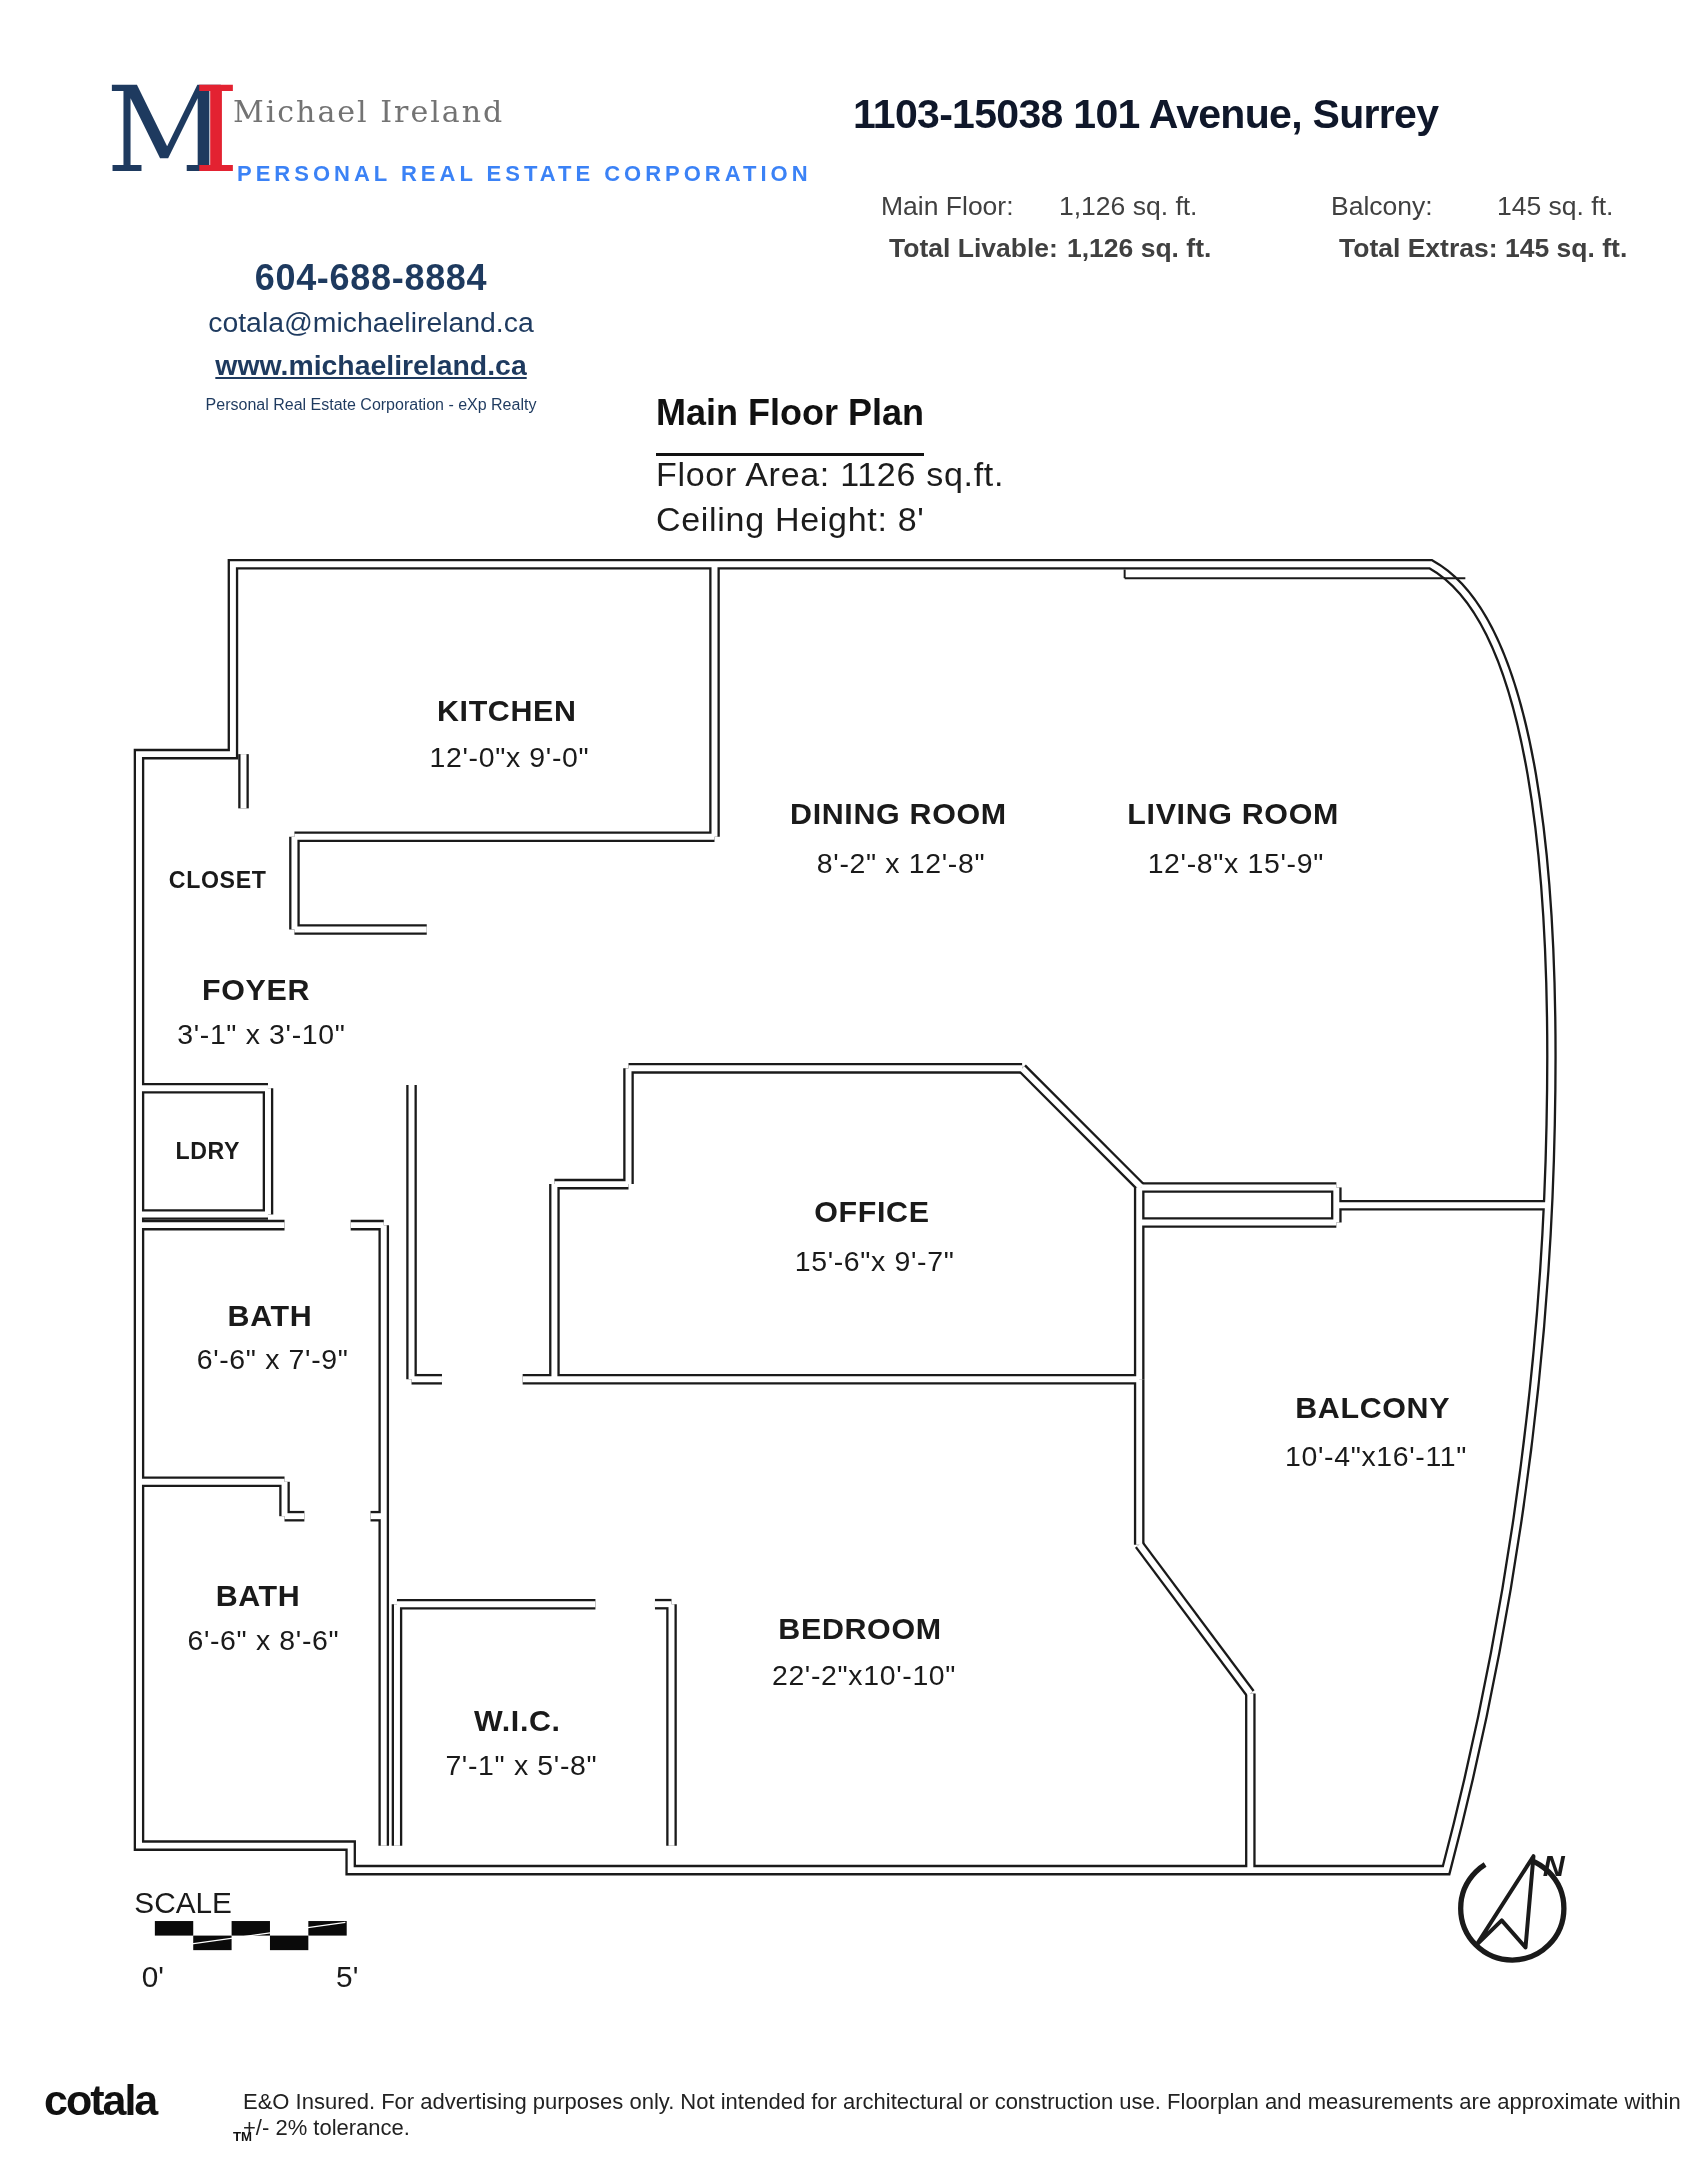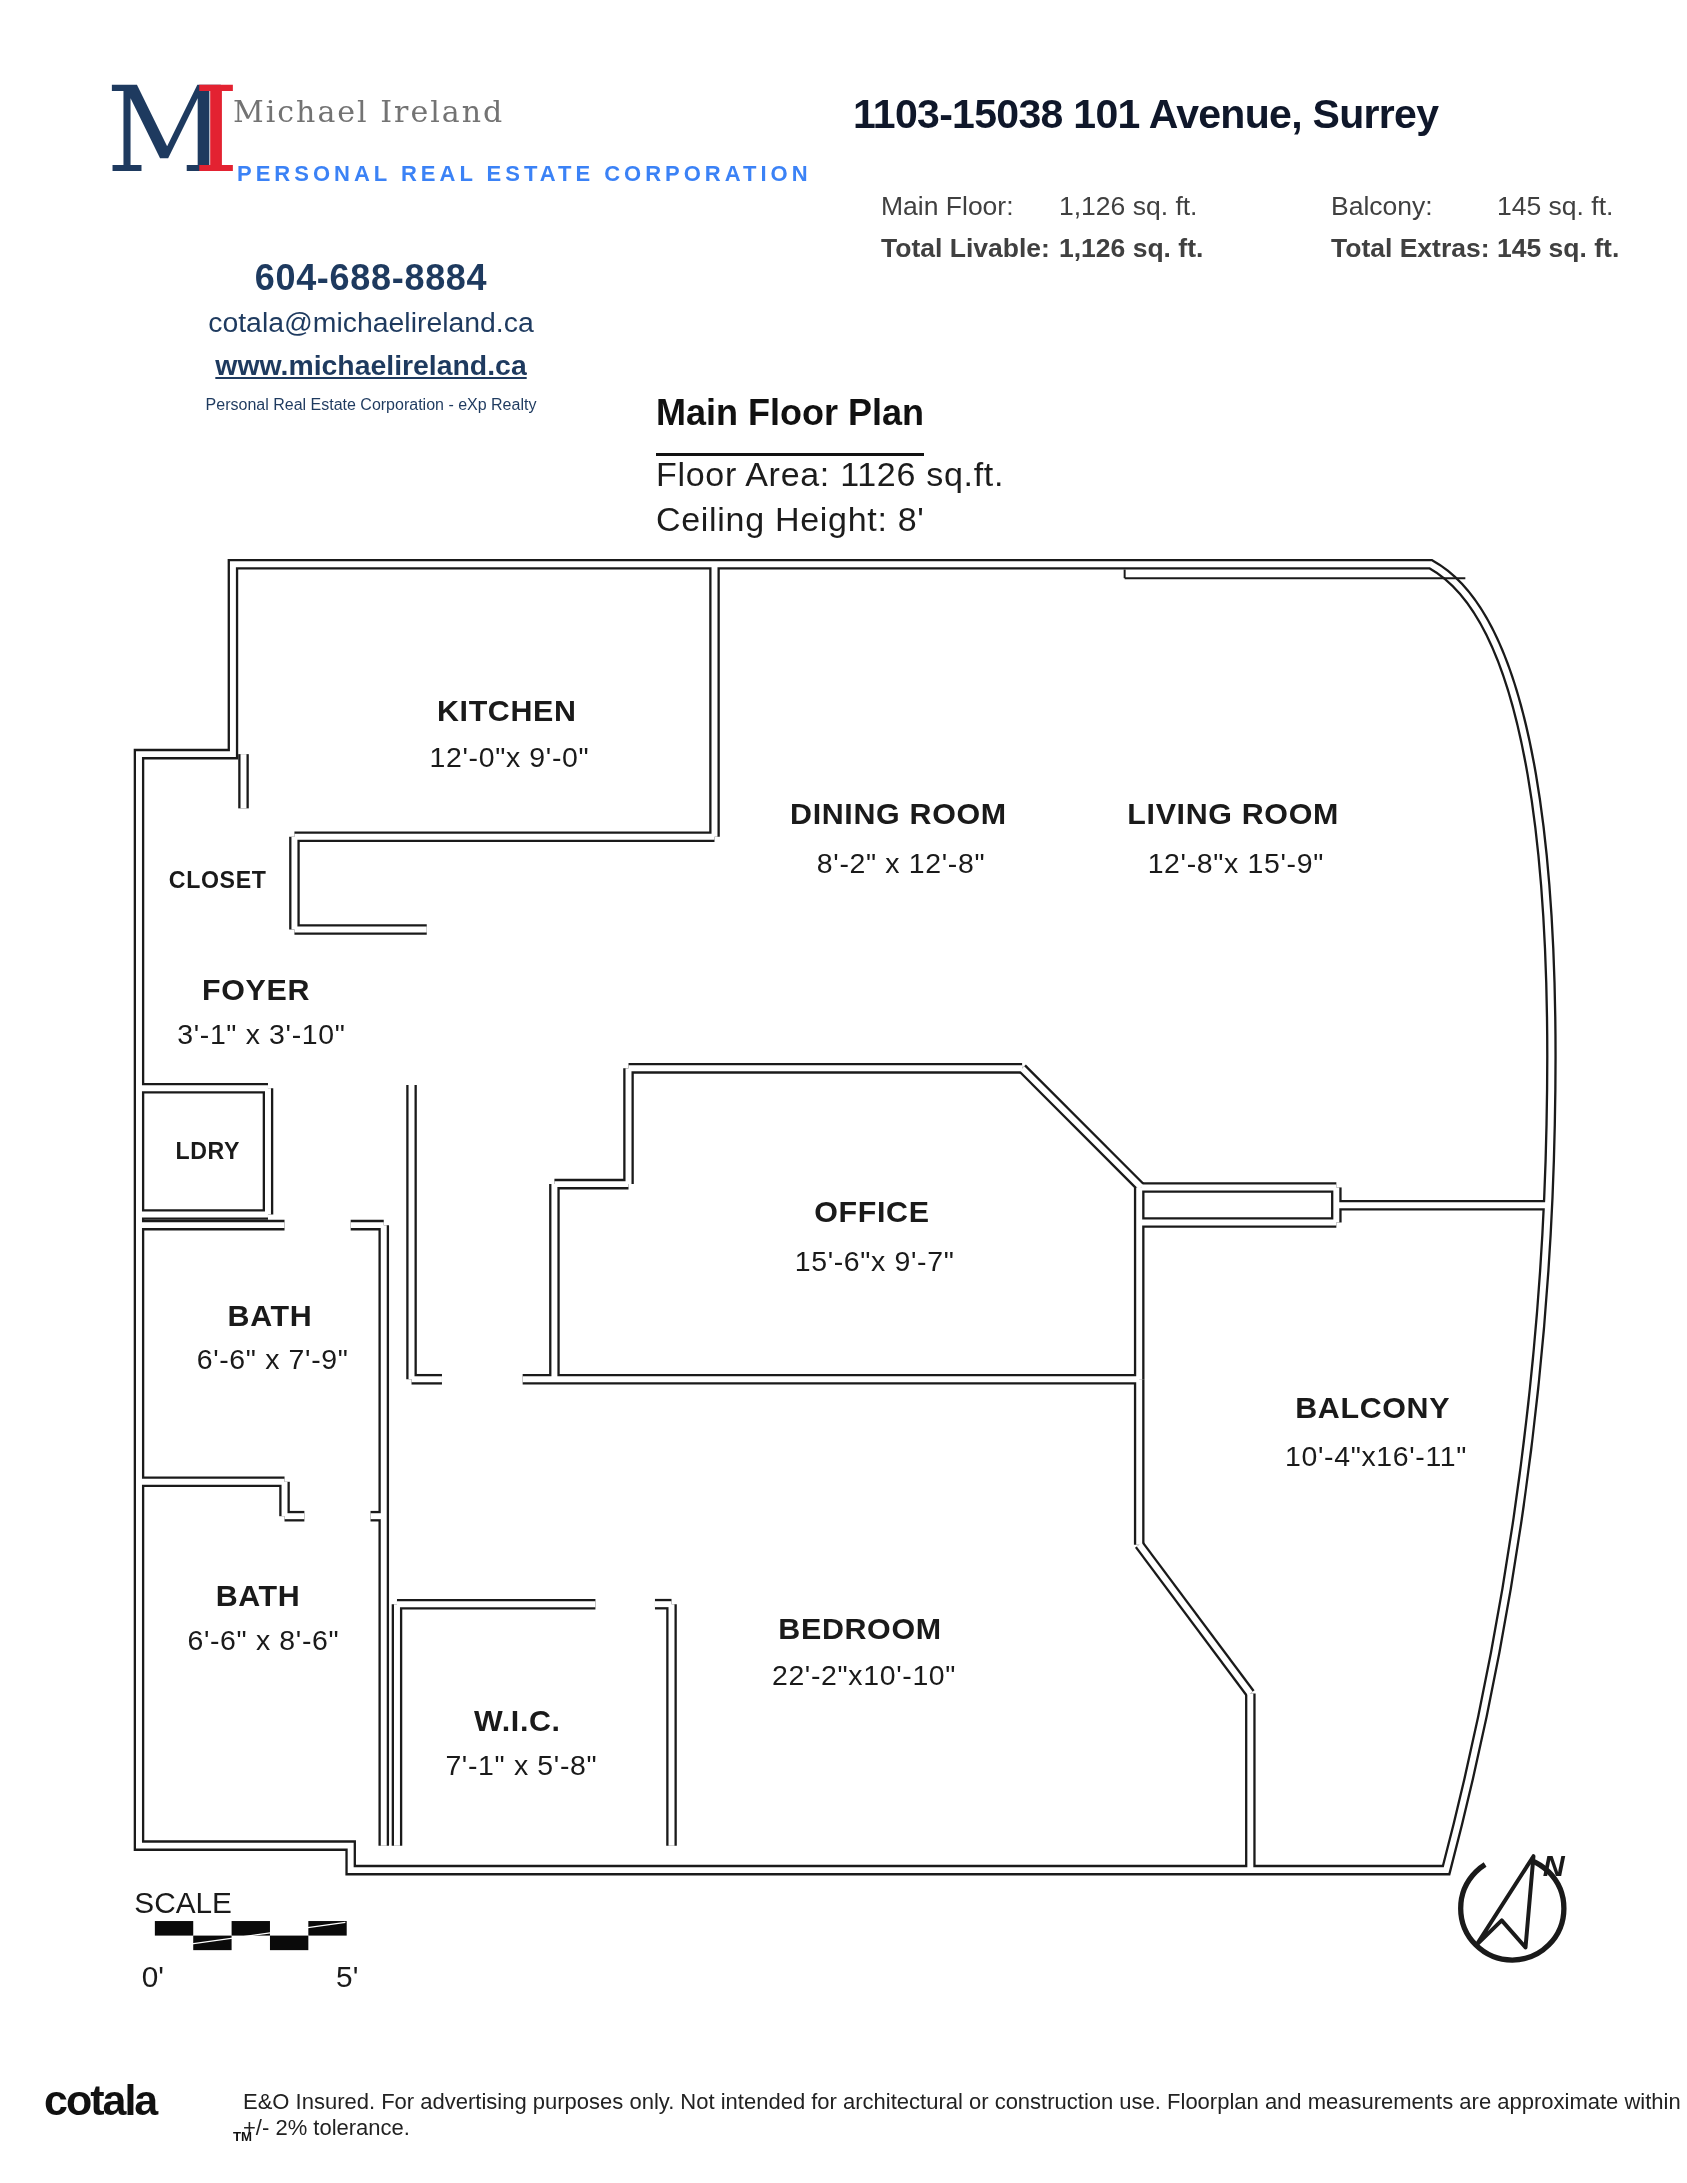--- a/index.html
+++ b/index.html
@@ -17,21 +17,21 @@
   .brand-tagline{left:237px;top:161px;font-size:22px;color:#3b82f6;letter-spacing:4px;font-weight:600;}
   .contact{left:93px;width:556px;text-align:center;color:#1e3a5f;}
   .phone{top:257px;font-size:36px;font-weight:bold;letter-spacing:0.7px;}
   .email{top:306px;font-size:28.4px;}
   .website{top:349px;font-size:28.4px;font-weight:bold;text-decoration:underline;}
   .subtext{top:396px;font-size:16px;font-weight:400;}
   
   .address{left:853px;top:91px;width:794px;font-size:41px;font-weight:bold;
     letter-spacing:-0.7px;color:#0f172a;}
   .stat{font-size:26.5px;color:#404040;white-space:nowrap;}
-  .stat.bold{font-weight:bold;}
+  .stat.bold{font-weight:bold;margin-left:8px;}
   .r1{top:191px;} .r2{top:233px;}
   .c1{left:881px;} .c2{left:1059px;} .c3{left:1331px;} .c4{left:1497px;}
   
   .plan-heading{left:656px;top:392px;font-size:36px;font-weight:bold;color:#111;
     border-bottom:3.3px solid #111;padding-bottom:19px;}
   .plan-sub{left:656px;font-size:34px;color:#1c1c1c;letter-spacing:0.7px;}
   .sub1{top:455px;} .sub2{top:500px;}
   
   .cotala{left:44px;top:2076px;font-size:43px;font-weight:800;letter-spacing:-2px;color:#111;}
   .tm{left:233px;top:2129px;font-size:13.2px;font-weight:bold;color:#111;}

